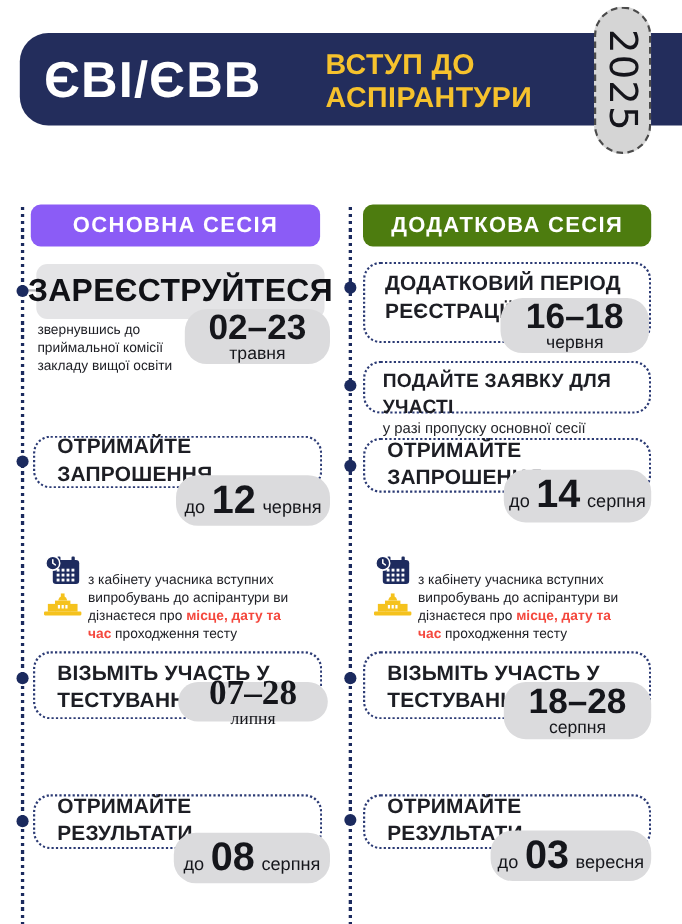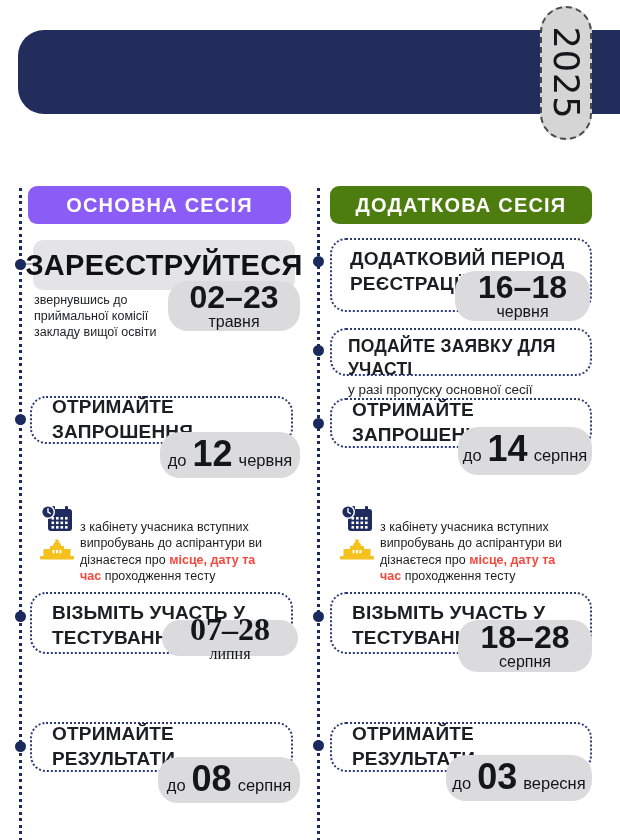--- a/index.html
+++ b/index.html
@@ -60,20 +60,25 @@
   .red { color:#f4483e; font-weight:700; }
   .side-note { position:absolute; left:34px; top:292px; width:132px;
     font-size:12.5px; font-weight:500; line-height:1.28; color:#1d1e24; }
 </style>
 </head>
 <body>
 
 <div class="stage">
 
   <div class="header-bar"></div>
+  <div class="brand">ЄВІ/ЄВВ</div>
+  <div class="header-title">
+    <span>ВСТУП ДО</span>
+    <span>АСПІРАНТУРИ</span>
+  </div>
   <div class="year-pill">
     <span>2025</span>
   </div>
 
   <div class="timeline" id="tl-left"></div>
   <div class="timeline" id="tl-right"></div>
   <div class="conn"></div>
 
   <div class="node" style="left:15px;top:259px;"></div>
   <div class="node" style="left:15px;top:414px;"></div>

